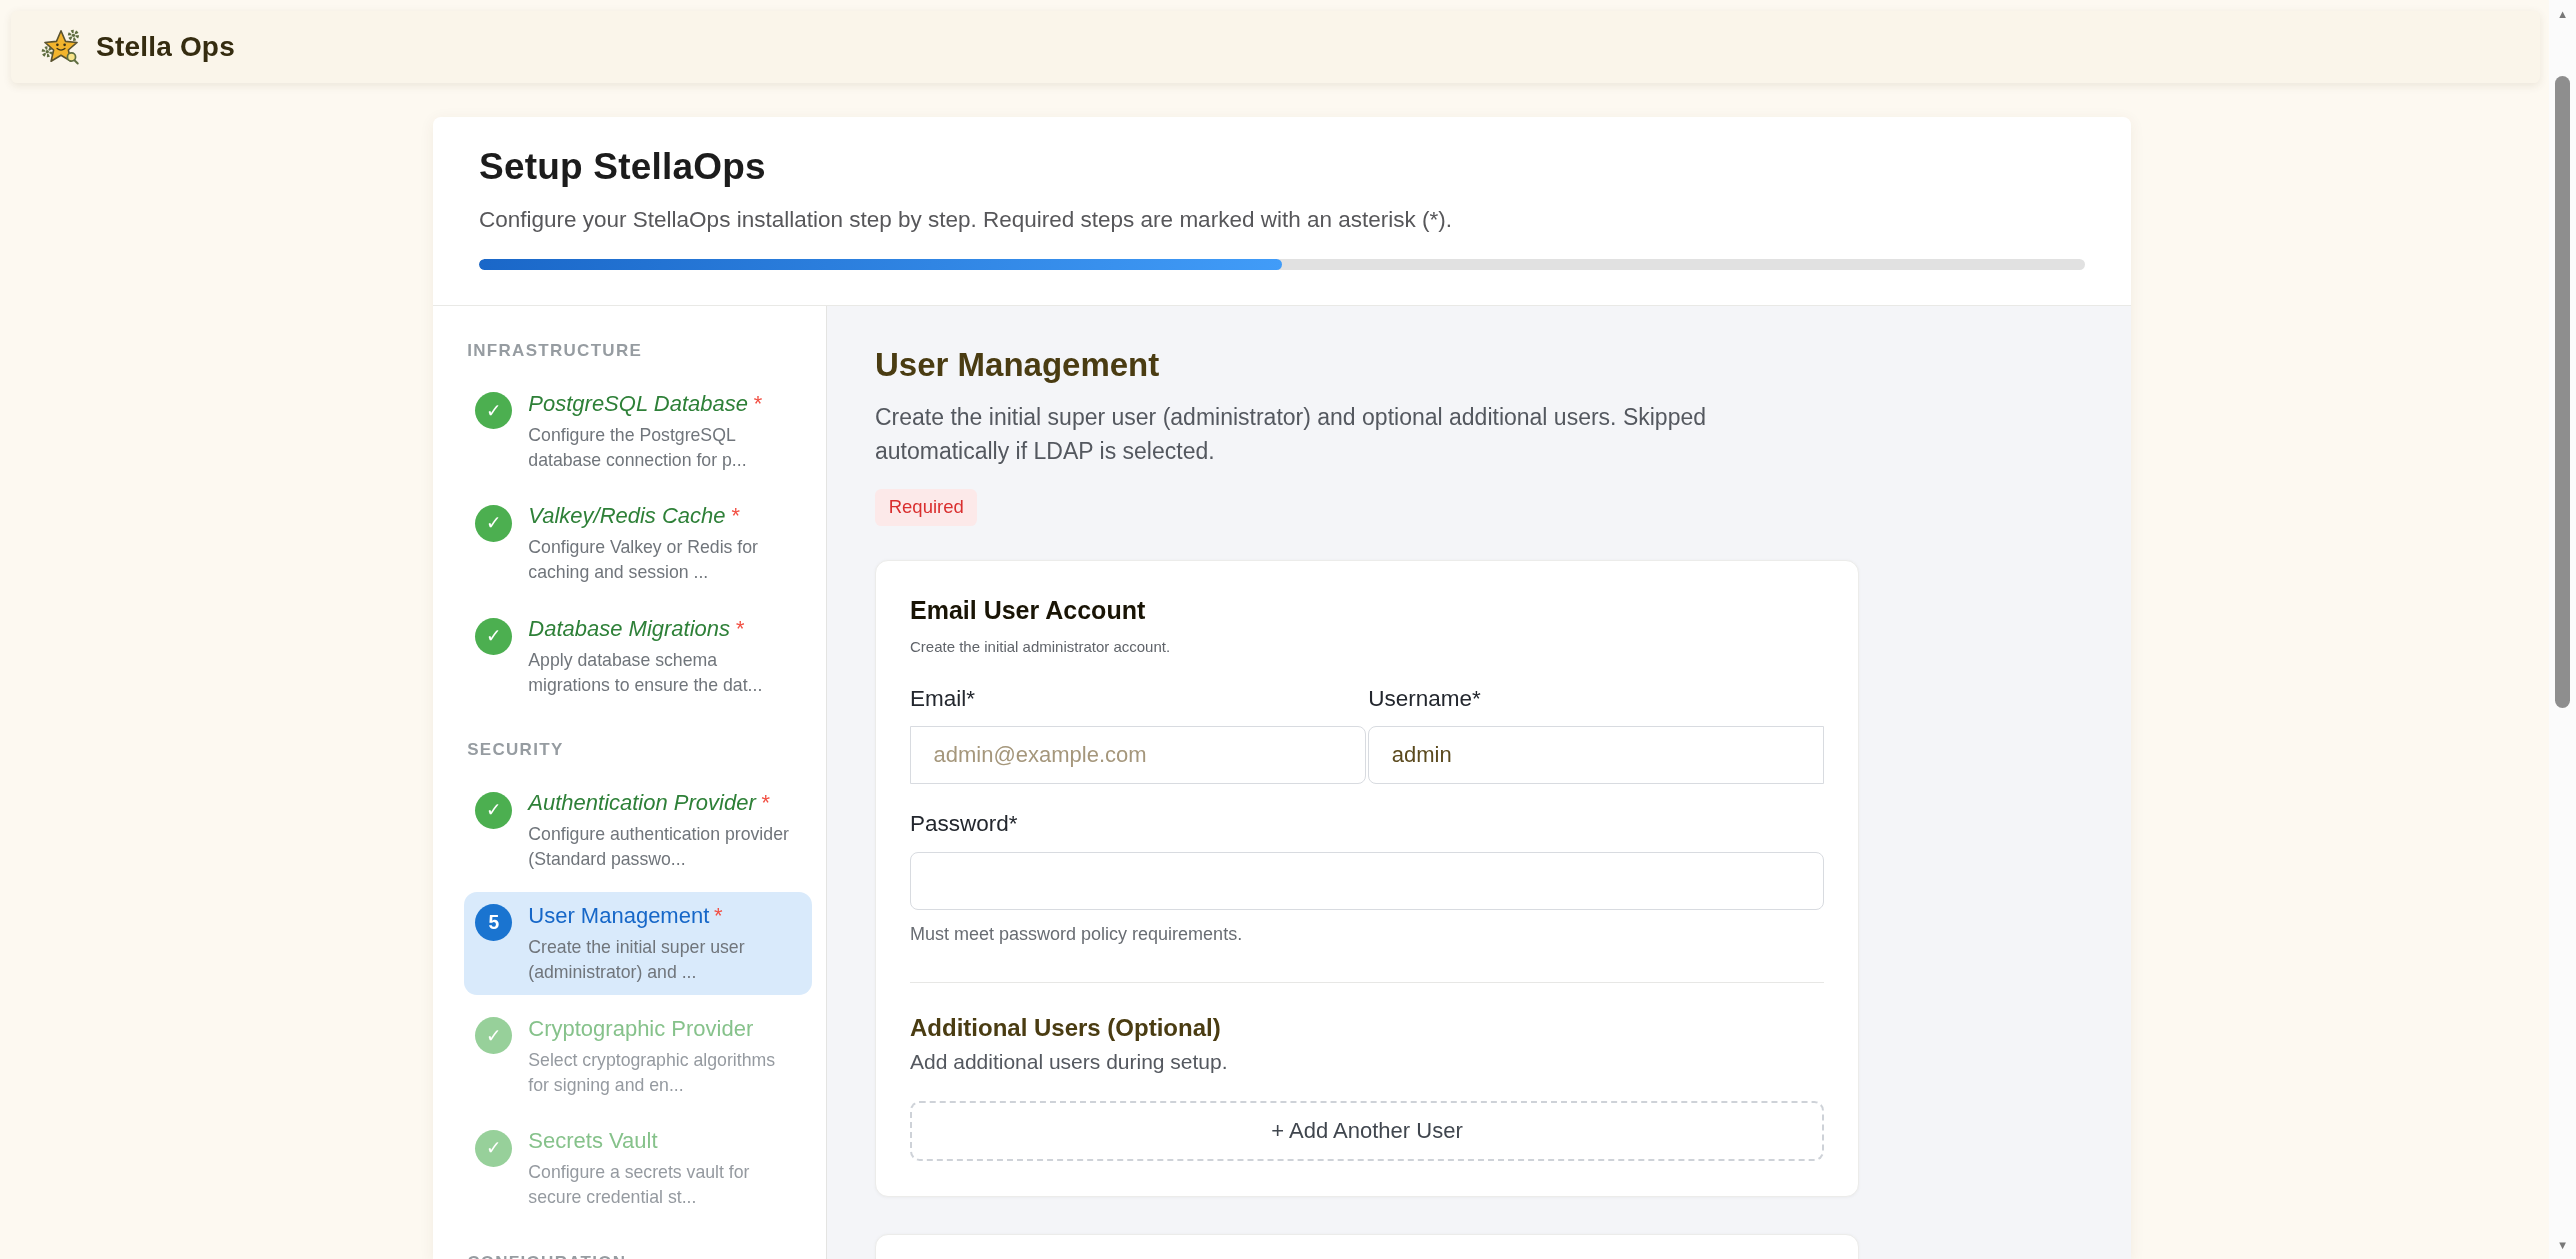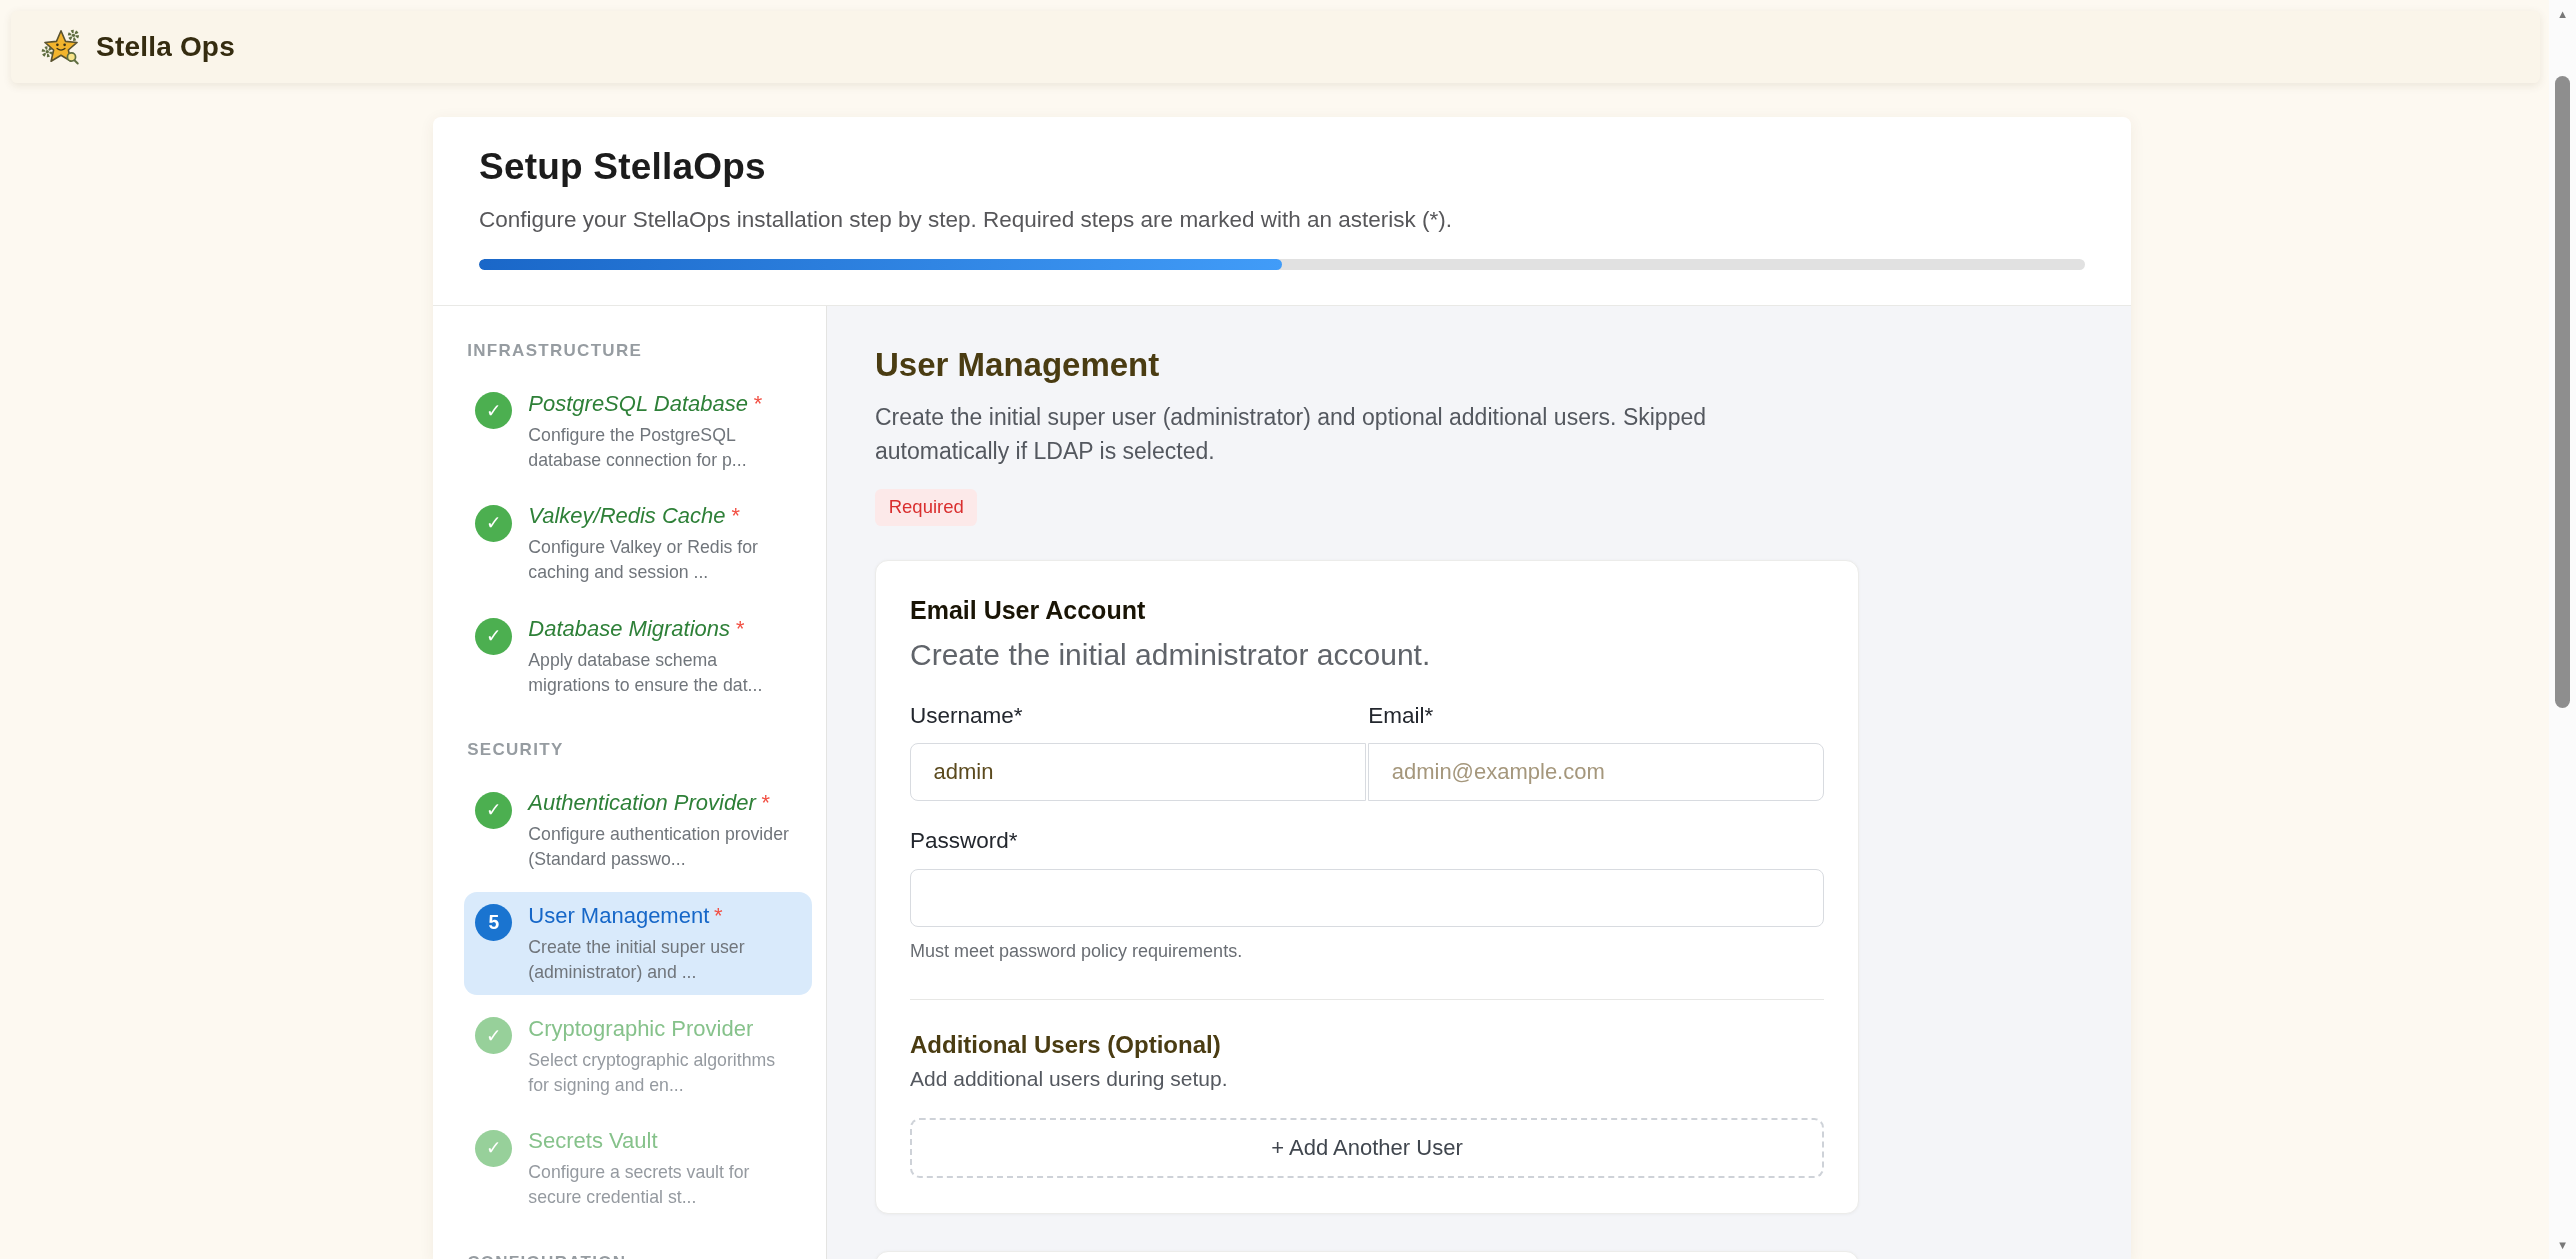--- a/index.html
+++ b/index.html
@@ -81,21 +81,21 @@
   .page-title { font-size:33px; font-weight:bold; color:#4a3c12; margin:0; }
   .page-desc { font-size:23px; color:#54585f; line-height:1.45; margin-top:17.7px; max-width:873px; }
   .required-badge { display:inline-block; margin-top:21px; background:#fce9e9; color:#d92f2f;
     font-size:18.5px; padding:7.2px 13.7px; border-radius:6.4px; }
 
   .card { width:984px; background:#fff; border:0.8px solid #ececea; border-radius:13px;
     box-shadow:0 0.8px 3.2px rgba(0,0,0,.04); padding:35px 34px; }
   .card-1 { margin-top:34px; }
   .card-2 { margin-top:37px; }
   .card-title { font-size:25px; font-weight:bold; color:#191405; margin:0; }
-  .card-sub { font-size:30px; color:#60646a; margin-top:13px; }
+  .card-sub { font-size:15px; color:#60646a; margin-top:13px; }
 
   .fields-row { display:flex; gap:2.4px; margin-top:31px; }
   .field { flex:1; min-width:0; }
   .field-label { display:block; font-size:22.5px; color:#23272e; margin-bottom:14.5px; }
   .text-input { width:100%; height:58px; border:0.8px solid #d8dbe0; background:#fff;
     font-size:22px; padding:0 22.5px; color:#5b4a1e; outline:none;
     font-family:"Liberation Sans", sans-serif; }
   .text-input::placeholder { color:#a5977c; opacity:1; }
   .input-left { border-radius:8px 0 0 8px; }
   .input-right { border-radius:0 8px 8px 0; }
@@ -222,26 +222,26 @@
       <div class="page-desc">Create the initial super user (administrator) and optional additional users. Skipped automatically if LDAP is selected.</div>
       <span class="required-badge">Required</span>
 
       
       <div class="card card-1">
         <h3 class="card-title">Email User Account</h3>
         <div class="card-sub">Create the initial administrator account.</div>
 
         <div class="fields-row">
           <div class="field">
+            <label class="field-label">Email*</label>
+            <input type="text" class="text-input input-right" placeholder="admin@example.com" style="">
+          </div>
+          <div class="field">
             <label class="field-label">Username*</label>
             <input type="text" class="text-input input-left" value="admin" style="">
-          </div>
-          <div class="field">
-            <label class="field-label">Email*</label>
-            <input type="text" class="text-input input-right" placeholder="admin@example.com" style="">
           </div>
         </div>
 
         <div class="pwd-block">
           <label class="field-label">Password*</label>
           <input type="password" class="text-input input-full" style="">
           <div class="help-text">Must meet password policy requirements.</div>
         </div>
 
         <hr class="divider">

